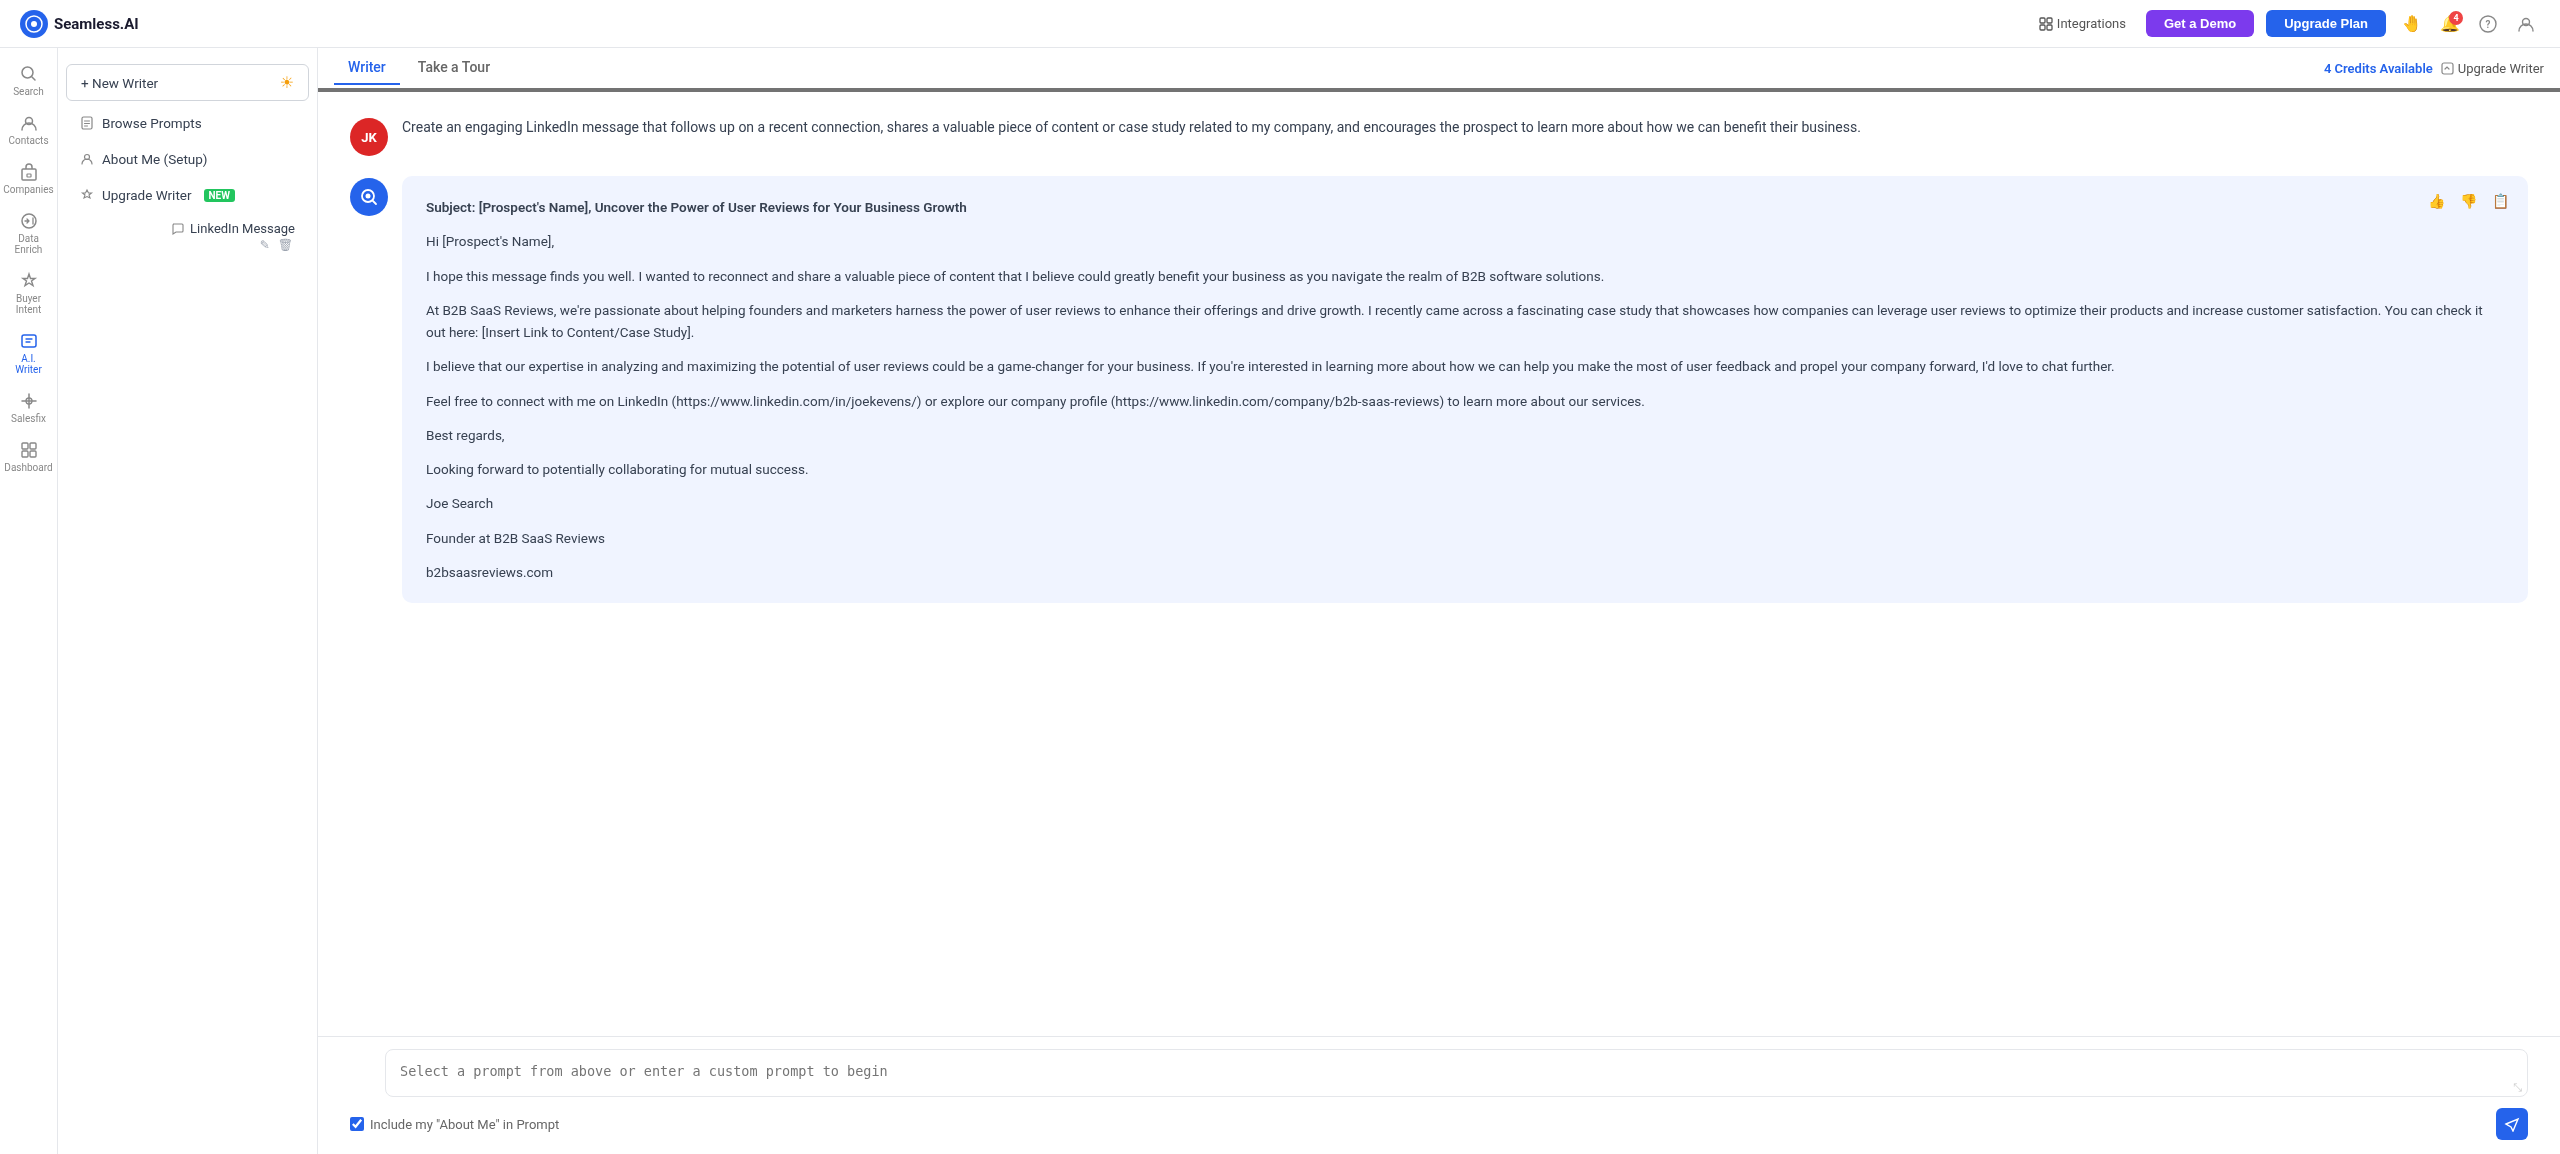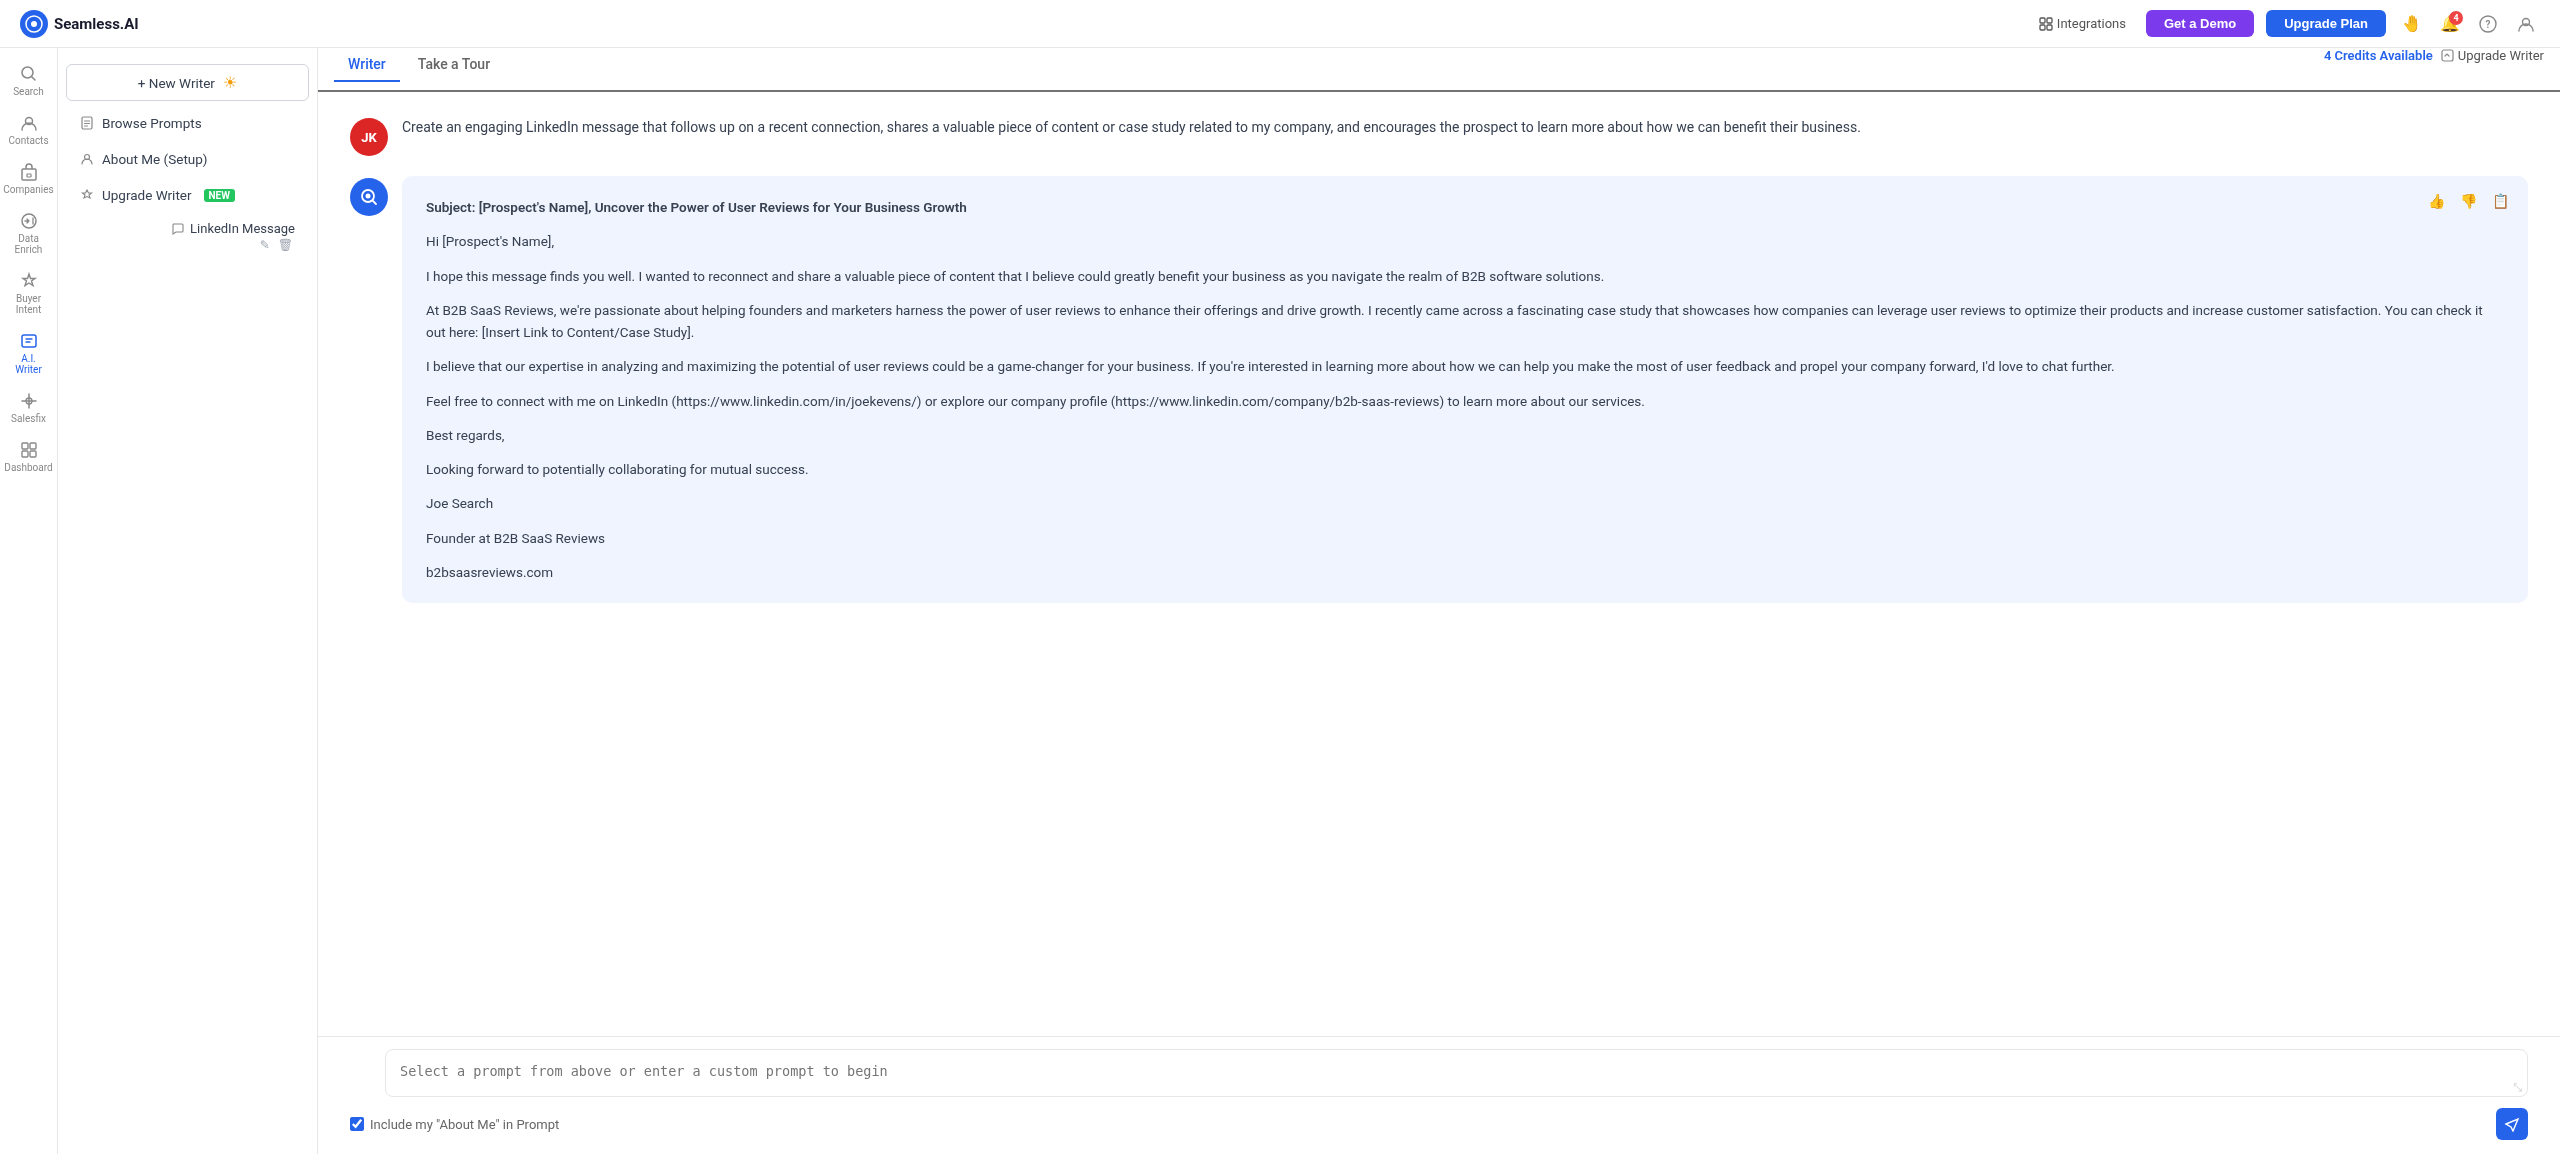--- a/index.html
+++ b/index.html
@@ -40,21 +40,21 @@
     .sidebar-item svg { width: 20px; height: 20px; }
 
     
     .sidebar-secondary {
       width: 260px; background: #fff; border-right: 1px solid #e5e7eb;
       display: flex; flex-direction: column; padding: 12px 0;
       flex-shrink: 0; overflow-y: auto;
     }
 
     
-    .tabs-bar { display: flex; align-items: flex-start; padding: 0 16px; border-bottom: 2px solid #737373; height: 44px; background: #fff; gap: 4px; flex-shrink: 0; }
+    .tabs-bar { display: flex; align-items: center; padding: 0 16px; border-bottom: 4px solid #737373; height: 44px; background: #fff; gap: 4px; flex-shrink: 0; }
     .tab { padding: 8px 14px; font-size: 14px; cursor: pointer; border-bottom: 2px solid transparent; color: #666; font-weight: 500; }
     .tab.active { color: #2563eb; border-bottom: 2px solid #2563eb; }
     .tabs-right { margin-left: auto; display: flex; align-items: center; gap: 8px; font-size: 13px; color: #555; }
     .credits-badge { color: #2563eb; font-weight: 600; font-size: 13px; }
     .upgrade-writer-link { display: flex; align-items: center; gap: 4px; color: #555; font-size: 13px; cursor: pointer; }
 
     
     .content-area { display: flex; flex-direction: column; flex: 1; overflow: hidden; }
 
     
@@ -214,21 +214,21 @@
         <rect x="3" y="11" width="6" height="6" rx="1" stroke="#888" stroke-width="1.4"></rect>
         <rect x="11" y="11" width="6" height="6" rx="1" stroke="#888" stroke-width="1.4"></rect>
       </svg>
       <span>Dashboard</span>
     </div>
 
   </div>
 
   <div class="sidebar-secondary">
 
-    <div class="sec-sidebar-btn outlined" style="justify-content:center;">
+    <div class="sec-sidebar-btn outlined" style="justify-content:space-between;">
       <span>+ New Writer</span>
       <span class="sun-icon">☀</span>
     </div>
 
     <div class="sec-sidebar-btn">
       <svg width="14" height="14" viewBox="0 0 14 14" fill="none">
         <rect x="2" y="1" width="10" height="12" rx="1.5" stroke="#888" stroke-width="1.2"></rect>
         <path d="M4.5 5h5M4.5 7.5h5M4.5 10h3" stroke="#888" stroke-width="1" stroke-linecap="round"></path>
       </svg>
       <span>Browse Prompts</span>

